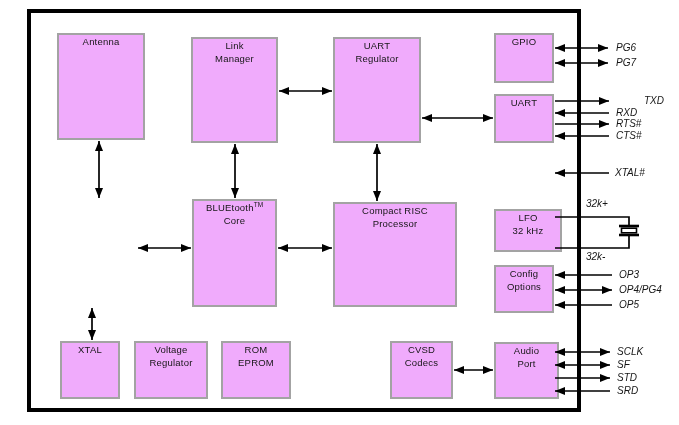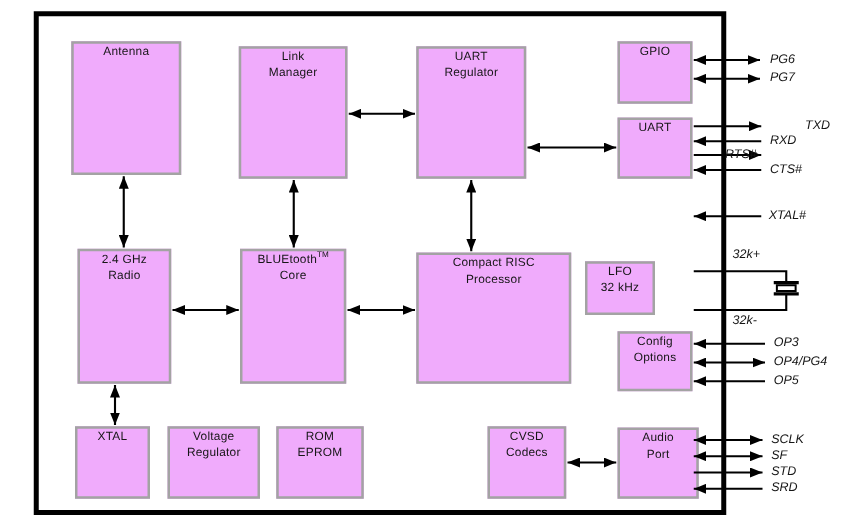--- a/index.html
+++ b/index.html
@@ -40,34 +40,30 @@
 
   <div class="block" style="left:494px;top:33px;width:60px;height:50px">
     <div>GPIO</div>
   </div>
 
   <div class="block" style="left:494px;top:94px;width:60px;height:49px">
     <div>UART</div>
   </div>
 
 
-  <div class="block" style="left:468px;top:209px;width:56px;height:43px">
+  <div class="block" style="left:494px;top:209px;width:68px;height:43px">
     <div>LFO</div>
     <div>32 kHz</div>
   </div>
 
   <div class="block" style="left:494px;top:265px;width:60px;height:48px">
     <div>Config</div>
     <div>Options</div>
   </div>
 
-  <div class="block" style="left:62px;top:199px;width:75px;height:108px">
-    <div>2.4 GHz</div>
-    <div>Radio</div>
-  </div>
 
   <div class="block" style="left:192px;top:199px;width:85px;height:108px">
     <div><span>BLUEtooth</span><sup>TM</sup></div>
     <div>Core</div>
   </div>
 
   <div class="block" style="left:333px;top:202px;width:124px;height:105px">
     <div>Compact RISC</div>
     <div>Processor</div>
   </div>
@@ -94,21 +90,21 @@
 
   <div class="block" style="left:494px;top:342px;width:65px;height:57px">
     <div>Audio</div>
     <div>Port</div>
   </div>
 
   <div class="pin-label" style="left:616px;top:42px">PG6</div>
   <div class="pin-label" style="left:616px;top:57px">PG7</div>
   <div class="pin-label" style="left:644px;top:95px">TXD</div>
   <div class="pin-label" style="left:616px;top:107px">RXD</div>
-  <div class="pin-label" style="left:580px;top:118px">RTS#</div>
+  <div class="pin-label" style="left:616px;top:118px">RTS#</div>
   <div class="pin-label" style="left:616px;top:130px">CTS#</div>
   <div class="pin-label" style="left:615px;top:167px">XTAL#</div>
   <div class="pin-label" style="left:586px;top:198px">32k+</div>
   <div class="pin-label" style="left:586px;top:251px">32k-</div>
   <div class="pin-label" style="left:619px;top:269px">OP3</div>
   <div class="pin-label" style="left:619px;top:284px">OP4/PG4</div>
   <div class="pin-label" style="left:619px;top:299px">OP5</div>
   <div class="pin-label" style="left:617px;top:346px">SCLK</div>
   <div class="pin-label" style="left:617px;top:359px">SF</div>
   <div class="pin-label" style="left:617px;top:372px">STD</div>

